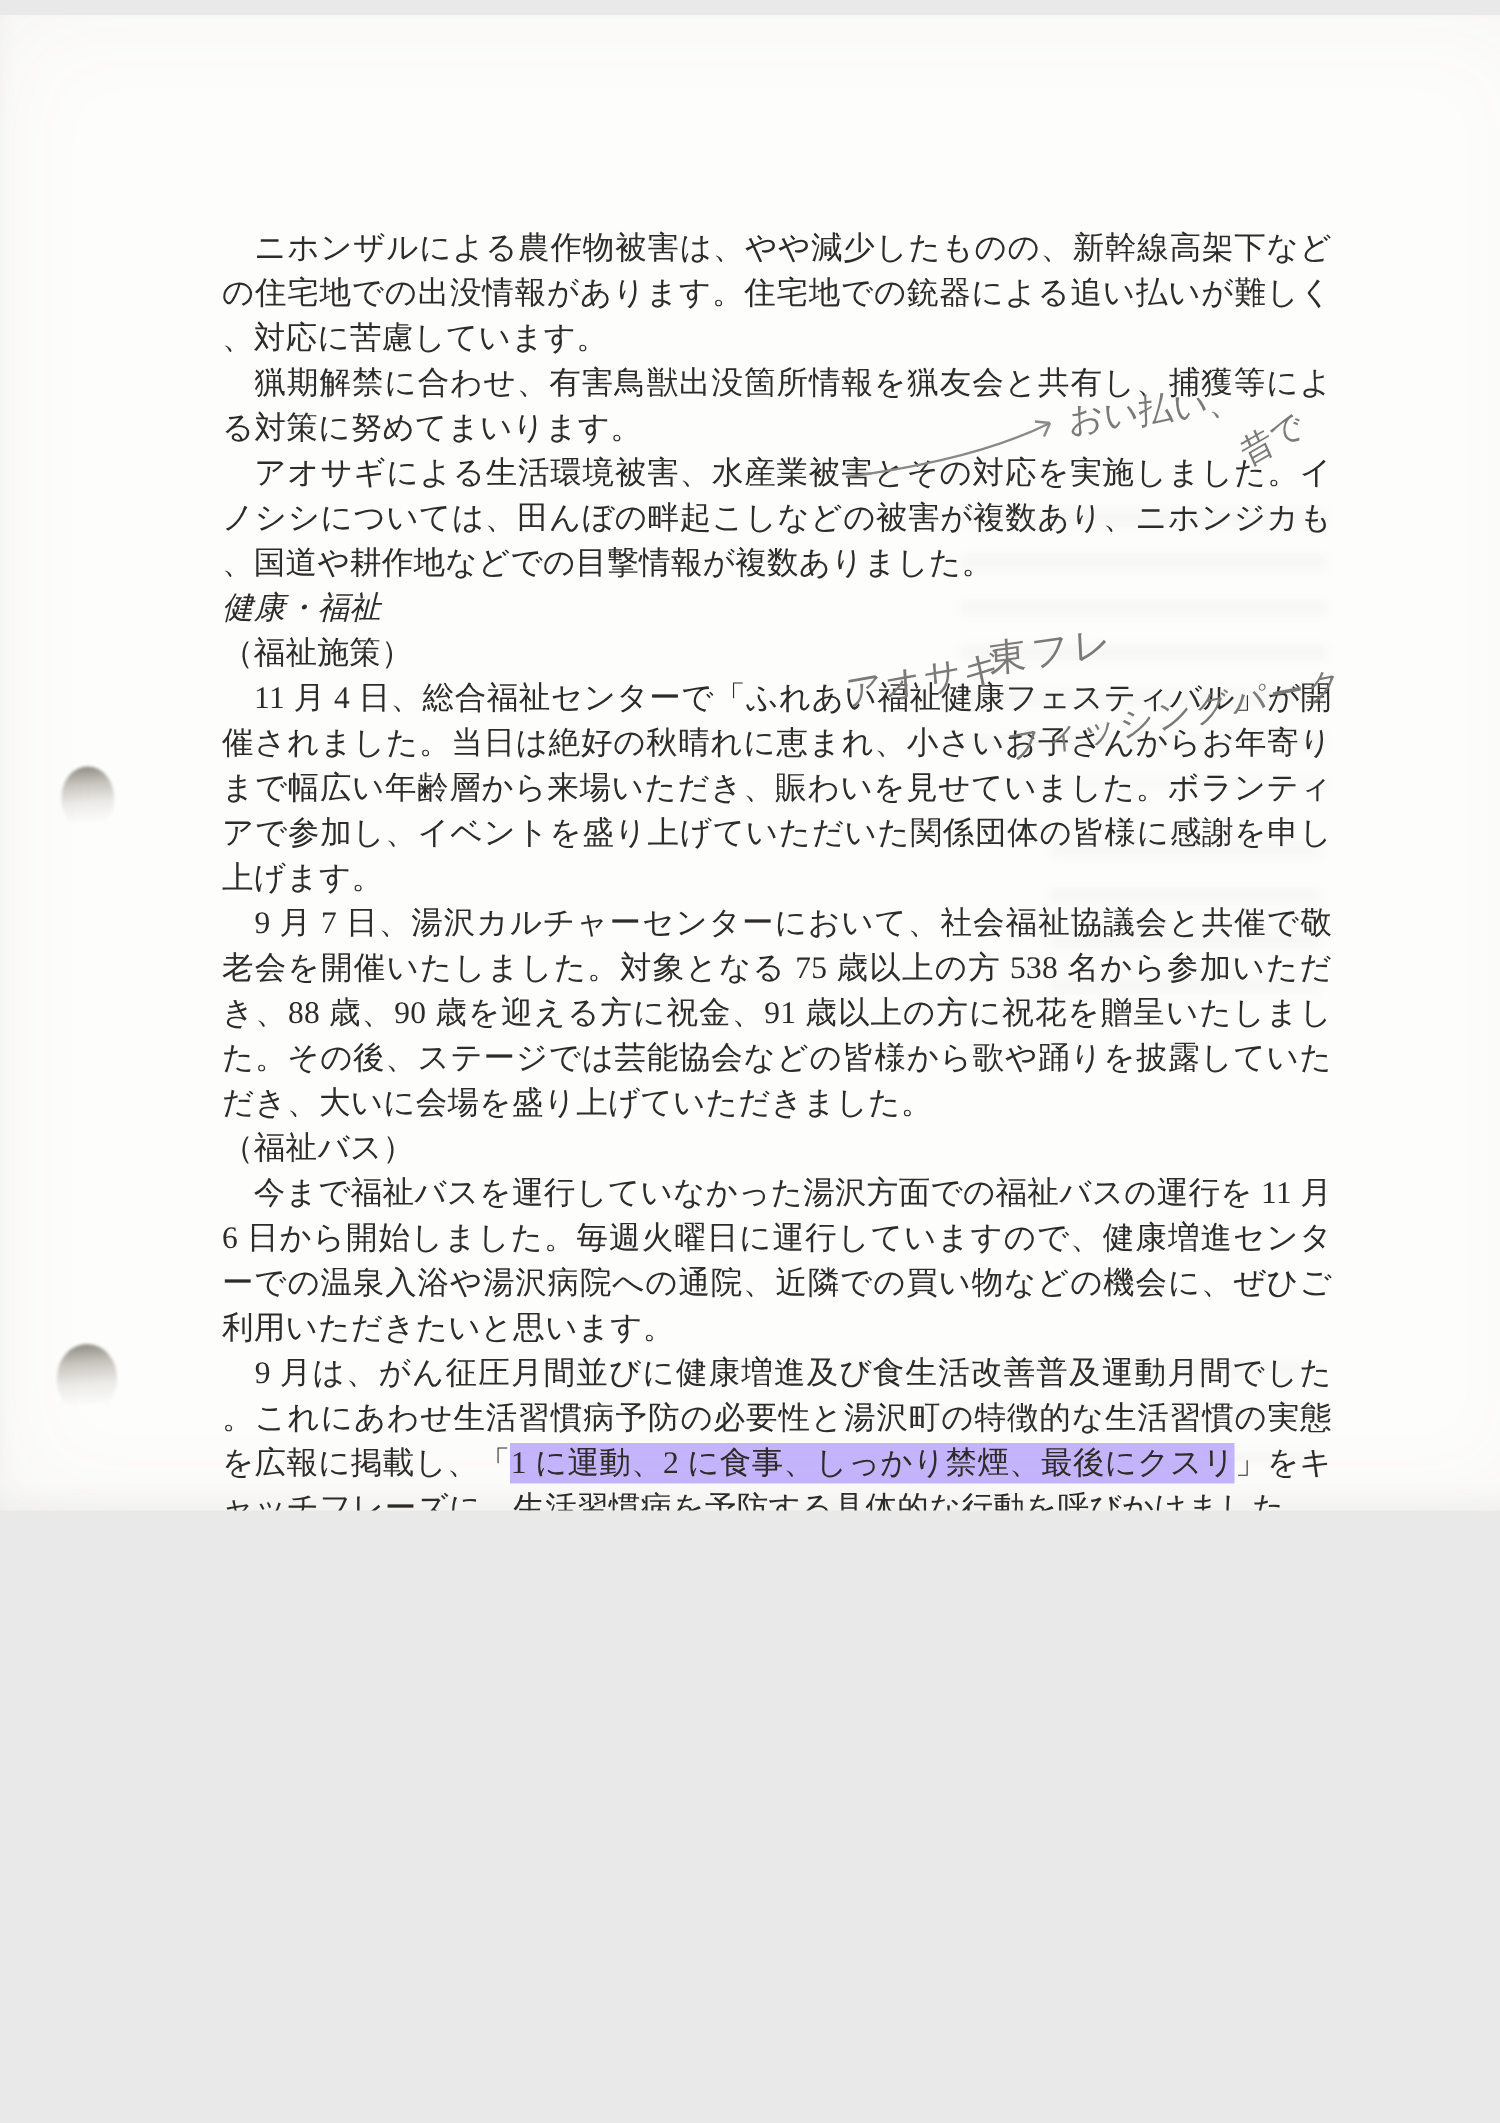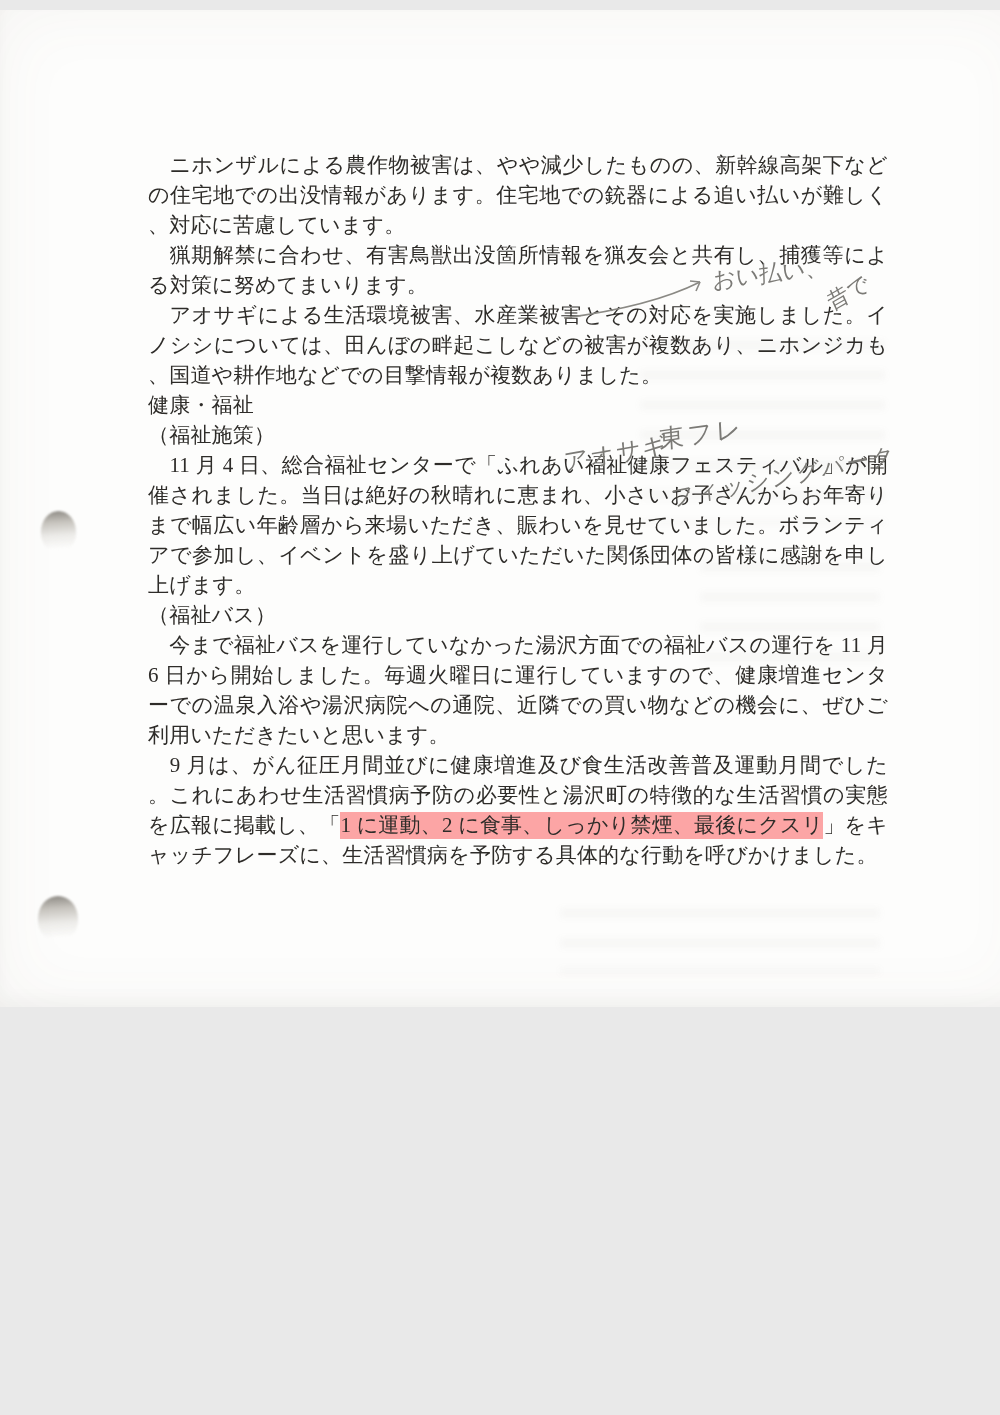--- a/index.html
+++ b/index.html
@@ -19,22 +19,22 @@
   }
   .textblock{
     position:absolute;left:148px;top:140px;width:740px;
     font-size:21px;line-height:30px;
     text-align:justify;
     letter-spacing:.2px;
     line-break:anywhere;
     overflow-wrap:anywhere;
   }
   .textblock p{margin:0;}
-  .heading{margin-top:45px;}
-  .hl{background:#fca5a5;padding:1px 0 2px 0;}
+  .heading{margin-top:45px;font-style:italic;}
+  .hl{background:#c4b5fd;padding:1px 0 2px 0;}
   .pagenum{
     position:absolute;top:1306px;left:0;width:100%;
     text-align:center;font-size:19px;letter-spacing:3px;color:#3a3834;
   }
   
   .hole{
     position:absolute;border-radius:50% 50% 46% 46%;
     background:linear-gradient(176deg,#93908a 4%,#c6c3bd 28%,#ebeae7 58%,rgba(253,253,252,0) 90%);
     filter:blur(1.1px);
   }
@@ -79,20 +79,21 @@
 
   <div class="textblock">
     <p>　ニホンザルによる農作物被害は、やや減少したものの、新幹線高架下などの住宅地での出没情報があります。住宅地での銃器による追い払いが難しく、対応に苦慮しています。</p>
     <p>　猟期解禁に合わせ、有害鳥獣出没箇所情報を猟友会と共有し、捕獲等による対策に努めてまいります。</p>
     <p>　アオサギによる生活環境被害、水産業被害とその対応を実施しました。イノシシについては、田んぼの畔起こしなどの被害が複数あり、ニホンジカも、国道や耕作地などでの目撃情報が複数ありました。</p>
 
     <p class="heading">健康・福祉</p>
     <p>（福祉施策）</p>
     <p>　11 月 4 日、総合福祉センターで「ふれあい福祉健康フェスティバル」が開催されました。当日は絶好の秋晴れに恵まれ、小さいお子さんからお年寄りまで幅広い年齢層から来場いただき、賑わいを見せていました。ボランティアで参加し、イベントを盛り上げていただいた関係団体の皆様に感謝を申し上げます。</p>
 
+    <p>　9 月 7 日、湯沢カルチャーセンターにおいて、社会福祉協議会と共催で敬老会を開催いたしました。対象となる 75 歳以上の方 538 名から参加いただき、88 歳、90 歳を迎える方に祝金、91 歳以上の方に祝花を贈呈いたしました。その後、ステージでは芸能協会などの皆様から歌や踊りを披露していただき、大いに会場を盛り上げていただきました。</p>
 
     <p>（福祉バス）</p>
     <p>　今まで福祉バスを運行していなかった湯沢方面での福祉バスの運行を 11 月 6 日から開始しました。毎週火曜日に運行していますので、健康増進センターでの温泉入浴や湯沢病院への通院、近隣での買い物などの機会に、ぜひご利用いただきたいと思います。</p>
 
     <p><span>　9 月は、がん征圧月間並びに健康増進及び食生活改善普及運動月間でした。これにあわせ生活習慣病予防の必要性と湯沢町の特徴的な生活習慣の実態を広報に掲載し、「</span><span class="hl">1 に運動、2 に食事、しっかり禁煙、最後にクスリ</span><span>」をキャッチフレーズに、生活習慣病を予防する具体的な行動を呼びかけました。</span></p>
   </div>
 
   <div class="note" style="left:560px;top:244px;width:340px;height:80px;">
     <svg width="152" height="58" style="position:absolute;left:0;top:12px;">
       <path d="M4,52 C50,46 100,36 140,16" fill="none" stroke="#8a8984" stroke-width="1.6"></path>

